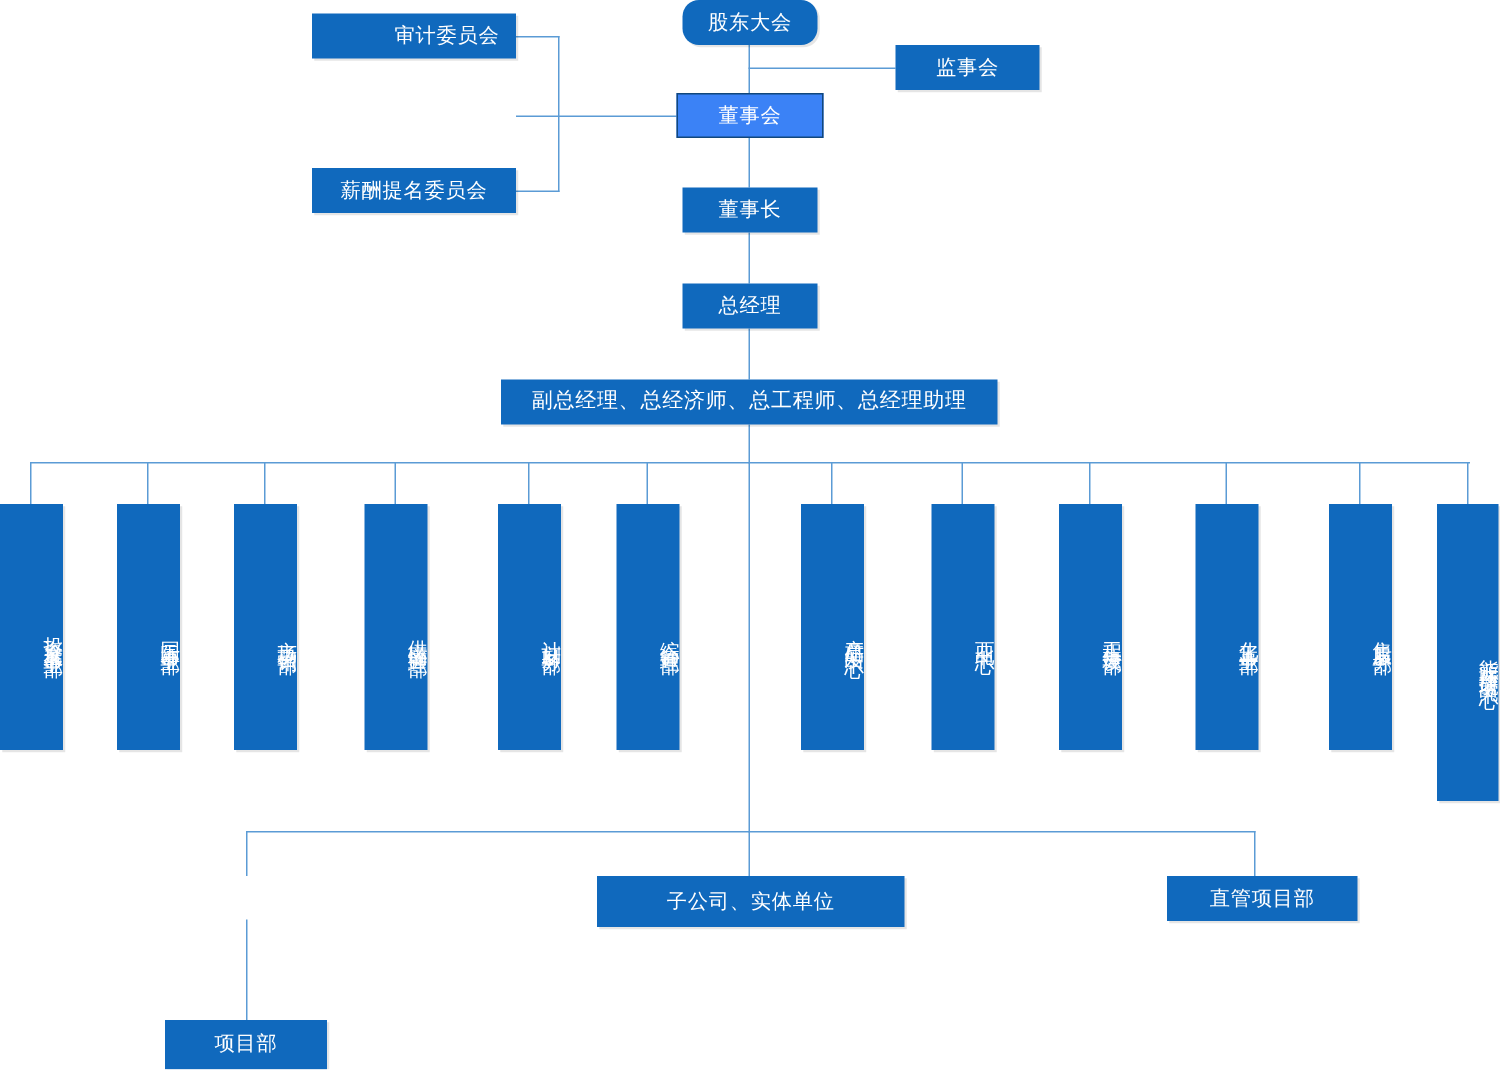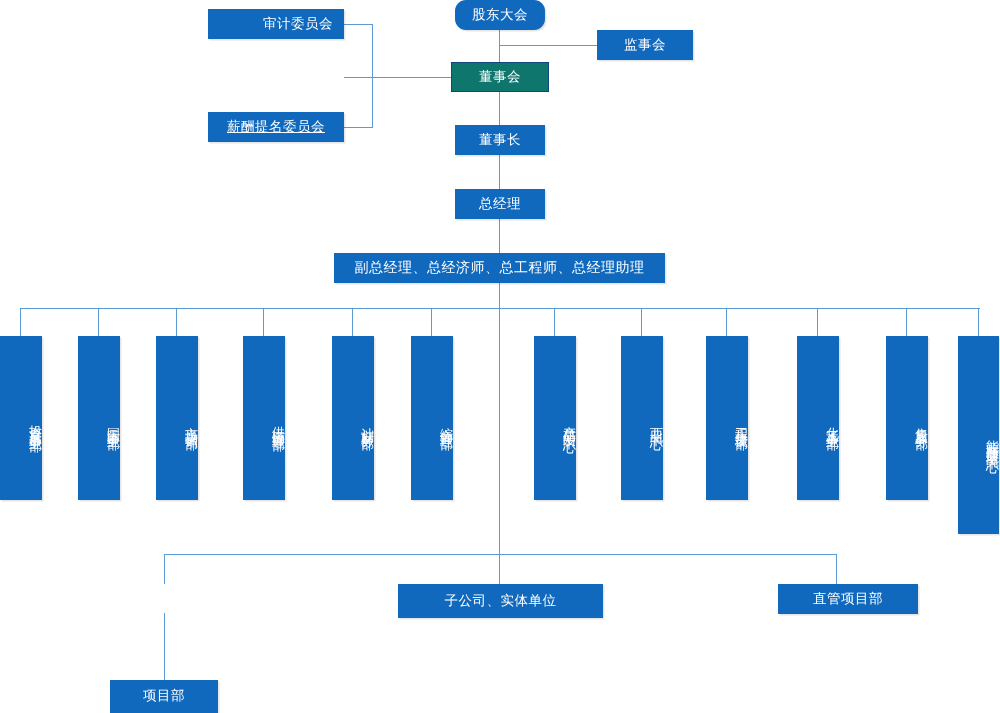--- a/index.html
+++ b/index.html
@@ -25,21 +25,21 @@
     align-items: center;
     justify-content: center;
     text-align: center;
     font-size: 13.5px;
     line-height: 1.22;
     letter-spacing: 0.5px;
     z-index: 3;
     box-shadow: 1.5px 1.5px 0 rgba(0,0,0,0.10);
   }
   .node.selected {
-    background: #0f766e;
+    background: #3b82f6;
     border: 1.5px solid #11477c;
     box-shadow: none;
   }
   
   .node.vert {
     writing-mode: vertical-rl;
     text-orientation: upright;
     align-items: flex-start;
     justify-content: center;
     padding-top: 10px;
@@ -106,33 +106,33 @@
 
   <div class="node selected" style="left:451px; top:62px; width:98px; height:30px;">董事会</div>
 
   <div class="node" style="left:455px; top:125px; width:90px; height:30px;">董事长</div>
 
   <div class="node" style="left:455px; top:189px; width:90px; height:30px;">总经理</div>
 
   <div class="node" style="left:334px; top:253px; width:331px; height:30px; font-size:14px;">副总经理、总经济师、总工程师、总经理助理</div>
 
   <div class="node" style="left:208px; top:9px; width:136px; height:30px;padding-left:44px;">审计委员会</div>
-  <div class="node" style="left:208px; top:112px; width:136px; height:30px;text-decoration:underline;">薪酬提名委员会</div>
+  <div class="node" style="left:208px; top:112px; width:136px; height:30px;">薪酬提名委员会</div>
 
   <div class="node vert" style="left:0px;   top:336px; width:42px; height:164px;">投资发展事业部</div>
   <div class="node vert" style="left:78px;  top:336px; width:42px; height:164px;">国际事业部</div>
   <div class="node vert" style="left:156px; top:336px; width:42px; height:164px;">市场营销部</div>
   <div class="node vert" style="left:243px; top:336px; width:42px; height:164px;">供应链管理部</div>
   <div class="node vert" style="left:332px; top:336px; width:42px; height:164px;">计划财务部</div>
   <div class="node vert" style="left:411px; top:336px; width:42px; height:164px;">综合管理部</div>
   <div class="node vert" style="left:534px; top:336px; width:42px; height:164px;">产品研发中心</div>
   <div class="node vert" style="left:621px; top:336px; width:42px; height:164px;">西北中心</div>
   <div class="node vert" style="left:706px; top:336px; width:42px; height:164px;">工程建设部</div>
   <div class="node vert" style="left:797px; top:336px; width:42px; height:164px;">化工事业部</div>
   <div class="node vert" style="left:886px; top:336px; width:42px; height:164px;">售后服务部</div>
   <div class="node vert" style="left:958px; top:336px; width:41px; height:198px;">能源与环境研究中心</div>
 
   <div class="node" style="left:398px; top:584px; width:205px; height:34px;">子公司、实体单位</div>
-  <div class="node" style="left:778px; top:584px; width:140px; height:30px;">直管项目部</div>
+  <div class="node" style="left:778px; top:584px; width:127px; height:30px;">直管项目部</div>
 
   <div class="node" style="left:110px; top:680px; width:108px; height:33px;">项目部</div>
 
 </div>
 
 </body></html>

